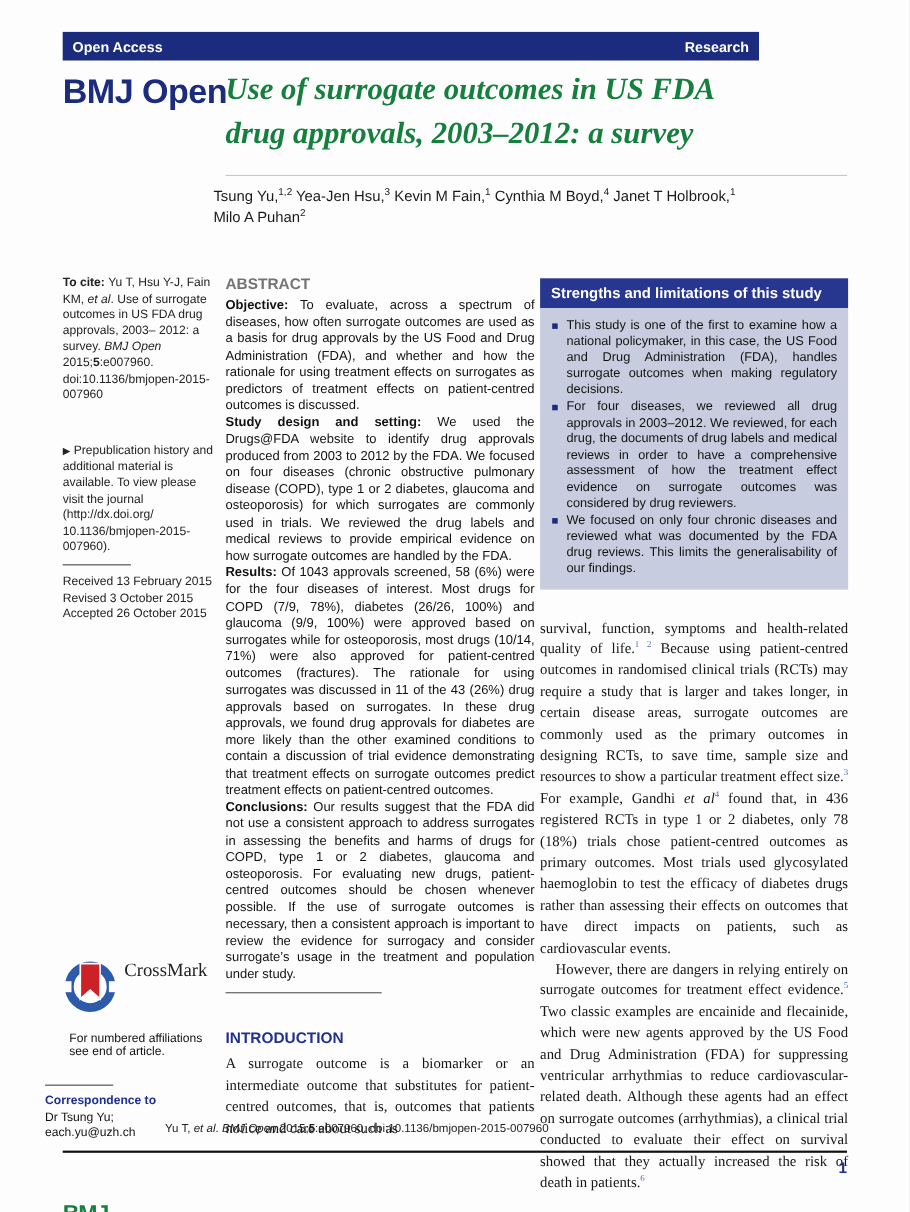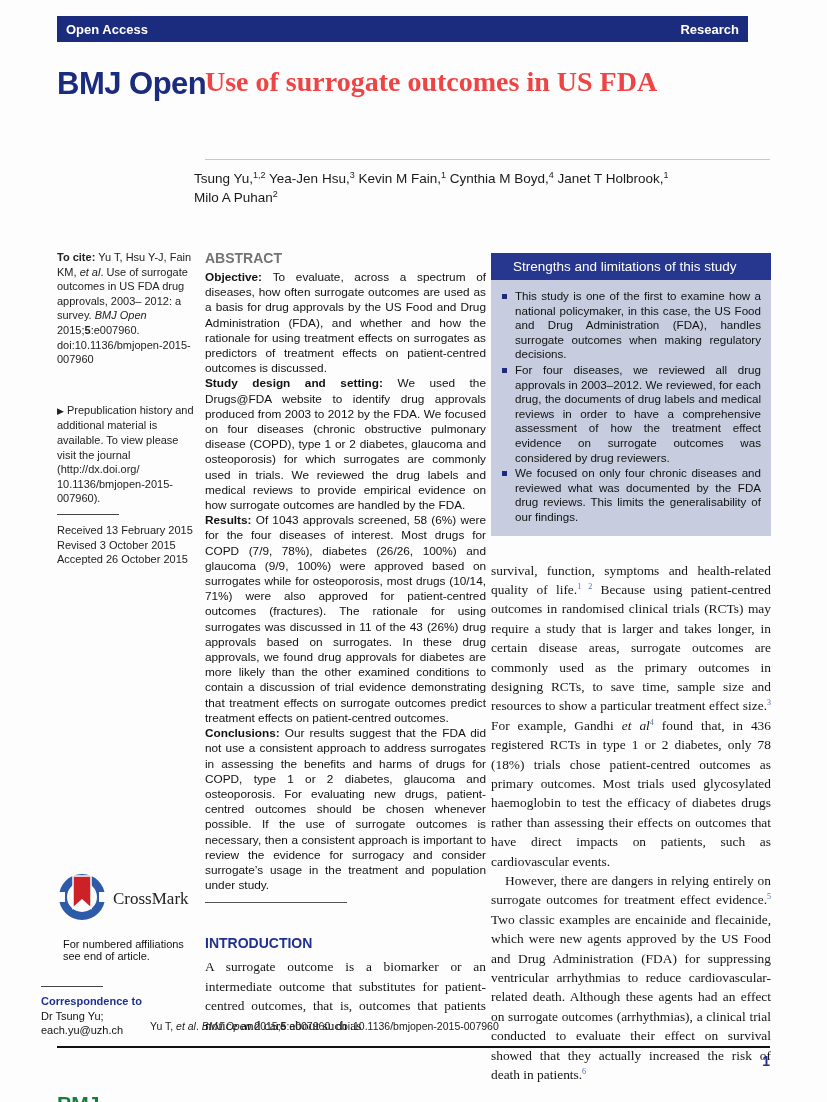--- a/index.html
+++ b/index.html
@@ -5,63 +5,63 @@
   * { margin:0; padding:0; box-sizing:border-box; }
   html,body { background:#e9e9e9; }
   body {
     width:827px; height:1102px; position:relative; margin:0 auto;
     font-family:"Liberation Sans", sans-serif; color:#111;
   }
   .page { position:absolute; left:0; top:0; width:827px; height:1102px; background:#fdfdfd; overflow:hidden; }
   .abs { position:absolute; }
 
   
-  .topbar { left:57px; top:16px; width:691px; height:26px; background:#1b2b7d; color:#fff;
+  .topbar { left:57px; top:29px; width:633px; height:26px; background:#1b2b7d; color:#fff;
     display:flex; align-items:center; justify-content:space-between; padding:0 9px;
     font-size:13px; font-weight:bold;text-align:center; }
 
   
   .journal-logo { left:57px; top:66px; font-size:31px; font-weight:bold; color:#1b2b7d; letter-spacing:-0.5px; }
   .title { left:205px; top:62px; width:565px; font-family:"Liberation Serif", serif;
-    font-weight:bold; color:#ef4444; font-size:28px; line-height:40px; }
+    font-weight:bold; color:#15803d; font-size:28px; line-height:40px;font-style:italic; }
   .title-rule { left:205px; top:159px; width:565px; height:1px; background:#c2c7da; }
   .authors { left:194px; top:169px; width:565px; font-size:13.5px; line-height:19px; color:#1a1a1a; }
   .authors sup { font-size:9px; }
 
   
   .col-left  { left:57px;  top:250px; width:140px; font-size:11px; line-height:14.6px; color:#222; }
   .col-mid   { left:205px; top:250px; width:281px; }
   .col-right { left:491px; top:253px; width:280px; }
 
   .sideblock { margin-bottom:0; }
   .blue-label { color:#1f3091; font-weight:bold; }
   .side-rule { width:62px; height:1px; background:#444; margin:8px 0; }
 
   .tocite { }
   .prepub { margin-top:36px; }
   .dates  { margin-top:0; }
 
-  .crossmark { left:57px; top:872px; width:140px; display:flex; align-items:center; }
+  .crossmark { left:57px; top:872px; width:140px; display:flex; align-items:flex-start; }
   .crossmark-text { font-family:"Liberation Serif", serif; font-size:17px; color:#222; margin-left:6px; }
 
   .affnote { left:63px; top:938px; width:140px; font-size:11px; line-height:12px; }
   .corr    { left:41px; top:986px; width:140px; font-size:11px; line-height:14.6px; }
   .corr-rule { width:62px; height:1px; background:#444; margin-bottom:7px; }
 
   
   .abs-head { color:#737373; font-weight:bold; font-size:14px; margin-bottom:4px; }
   .abs-body { font-size:11.8px; line-height:15.2px; text-align:justify; color:#111; }
   .abs-body p { margin:0; }
   .mid-rule { width:142px; height:1px; background:#555; margin-top:9px; }
   .intro { margin-top:32px; }
   .intro-head { color:#1f3091; font-weight:bold; font-size:14px; margin-bottom:6px; }
   .serif-text { font-family:"Liberation Serif", serif; font-size:13.4px; line-height:19.4px; text-align:justify; color:#151515; }
 
   
-  .sbox-header { background:#27378f; color:#fff; font-weight:normal; font-size:13.5px; padding:6px 22px; }
+  .sbox-header { background:#27378f; color:#fff; font-weight:bold; font-size:13.5px; padding:6px 10px; }
   .sbox-body { background:#c7cddf; padding:9px 10px 10px 10px; }
   .sbox-body ul { list-style:none; }
   .sbox-body li { position:relative; padding-left:14px; font-size:11.6px; line-height:14.6px; text-align:justify; margin-bottom:1px; }
   .sbox-body li::before { content:""; position:absolute; left:1px; top:5px; width:5px; height:5px; background:#1b2b7d; }
 
   .body-text { margin-top:25px; }
   .body-text p { margin:0; }
   .body-text p + p { text-indent:14px; }
   sup.ref { color:#4a6fbd; }
   sup { font-size:0.6em; line-height:0; }
@@ -78,20 +78,21 @@
 <div class="page">
 
   <div class="abs topbar">
     <span>Open Access</span>
     <span>Research</span>
   </div>
 
   <div class="abs journal-logo">BMJ Open</div>
   <div class="abs title">
     <div>Use of surrogate outcomes in US FDA</div>
+    <div>drug approvals, 2003–2012: a survey</div>
   </div>
   <div class="abs title-rule"></div>
   <div class="abs authors">
     <div>Tsung Yu,<sup>1,2</sup> Yea-Jen Hsu,<sup>3</sup> Kevin M Fain,<sup>1</sup> Cynthia M Boyd,<sup>4</sup> Janet T Holbrook,<sup>1</sup></div>
     <div>Milo A Puhan<sup>2</sup></div>
   </div>
 
   <div class="abs col-left">
     <div class="sideblock tocite"><b>To cite: </b>Yu T, Hsu Y-J, Fain KM, <i>et al</i>. Use of surrogate outcomes in US FDA drug approvals, 2003– 2012: a survey. <i>BMJ Open</i> 2015;<b>5</b>:e007960. doi:10.1136/bmjopen-2015-007960</div>
     <div class="sideblock prepub">

